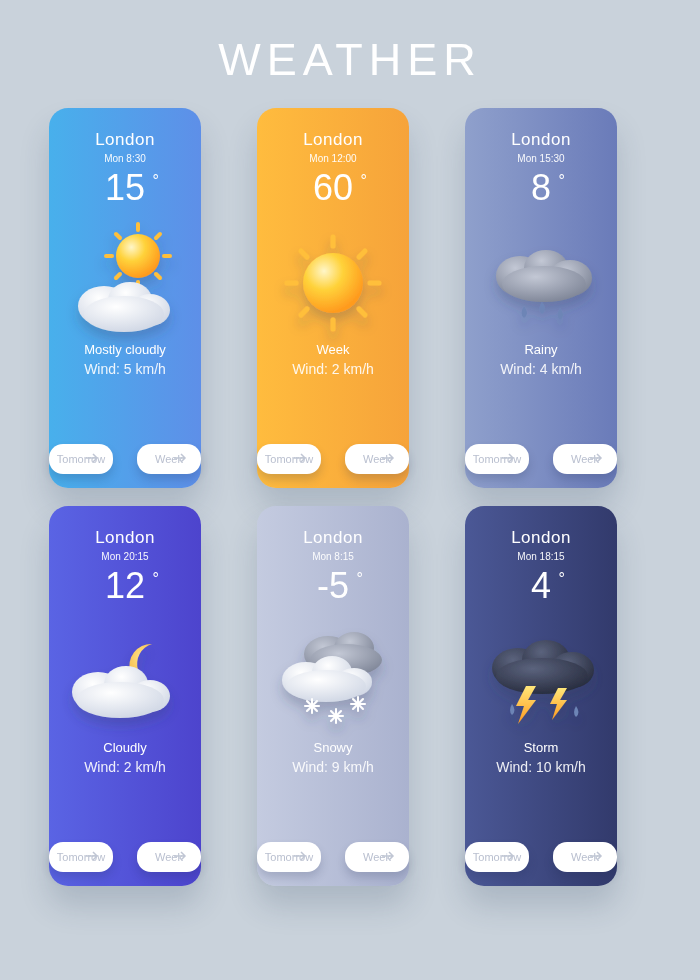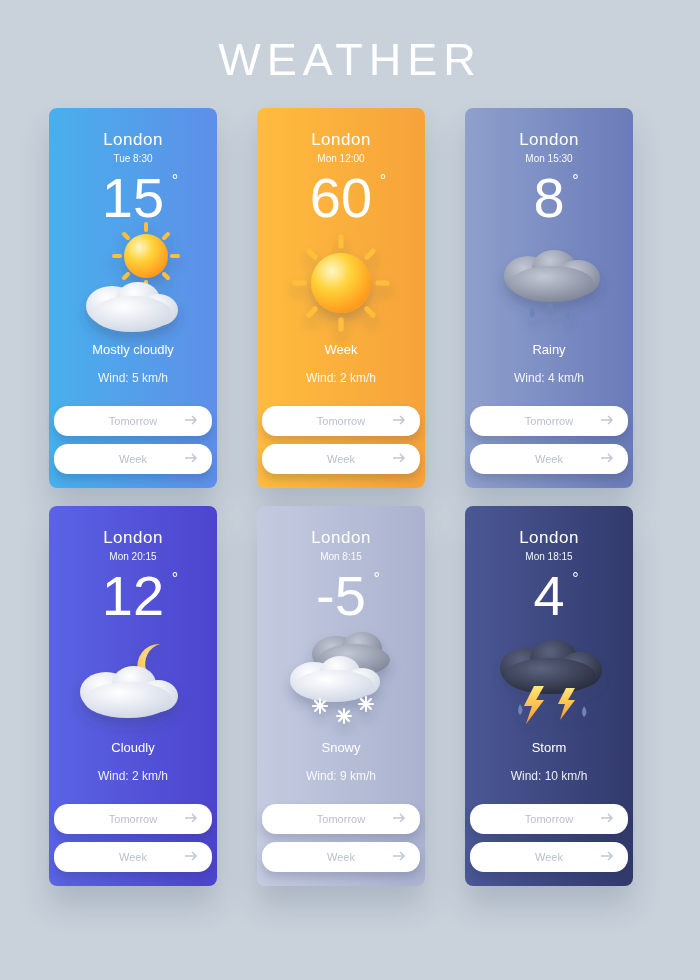--- a/index.html
+++ b/index.html
@@ -12,38 +12,38 @@
   }
   .header { text-align: center; color: #fff; margin-bottom: 22px; }
   .title { font-size: 45px; font-weight: 300; letter-spacing: 6px; }
   .subtitle { font-size: 12px; letter-spacing: 4px; font-weight: 300; margin-top: 2px; }
   .grid {
     display: grid;
     grid-template-columns: repeat(3, 186px);
     gap: 18px 22px;
   }
   .card {
-    width: 168px; height: 380px;
-    border-radius: 8px;
+    width: 152px; height: 380px;
+    border-radius: 19px;
     position: relative;
     display: flex; flex-direction: column; align-items: center;
     box-shadow: 0 20px 30px rgba(40,60,90,.18);
     overflow: visible;
     color: #fff;
   }
   .city { font-size: 17px; font-weight: 400; margin-top: 22px; letter-spacing: .5px; }
   .stamp { font-size: 10px; font-weight: 300; margin-top: 3px; opacity: .95; }
   .temp-wrap { position: relative; margin-top: 6px; height: 62px; }
-  .temp { font-size: 56px; font-weight: 300; line-height: 1; }
+  .temp { font-size: 36px; font-weight: 300; line-height: 1; }
   .deg { position: absolute; top: 2px; right: -14px; font-size: 16px; }
   .icon-wrap { width: 130px; height: 110px; position: relative; margin-top: -4px; }
   .icon-wrap svg { position: absolute; left: 0; top: 0; width: 100%; height: 100%; overflow: visible; }
   .cond { font-size: 13px; margin-top: 4px; }
-  .wind { font-size: 12px; margin-top: 14px; opacity: .9; }
-  .btns { position: absolute; bottom: 14px; width: 100%; display: flex; flex-direction: column; align-items: center; gap: 8px; }
+  .wind { font-size: 14px; margin-top: 4px; opacity: .9; }
+  .btns { position: absolute; bottom: 14px; width: 100%; display: flex; align-items: center; gap: 24px; }
   .btn {
     width: 158px; height: 30px;
     background: #fff; border-radius: 14px;
     box-shadow: 0 6px 10px rgba(30,40,80,.18);
     display: flex; align-items: center; justify-content: center;
     color: #b9bfcf; font-size: 11px; position: relative;
     cursor: pointer;
   }
   .btn .arrow { position: absolute; right: 14px; top: 50%; transform: translateY(-50%); }
   .arrow svg { width: 14px; height: 10px; }
@@ -94,21 +94,21 @@
 </svg>
 
 <div class="header">
   <div class="title">WEATHER</div>
 </div>
 
 <div class="grid">
 
   <div class="card bg-mcloudy">
     <div class="city">London</div>
-    <div class="stamp">Tue 8:30</div>
+    <div class="stamp">Mon 8:30</div>
     <div class="temp-wrap">
       <span class="temp">15</span>
       <span class="deg">°</span>
     </div>
     <div class="icon-wrap">
       <svg viewBox="0 0 130 110">
         <g filter="url(#ds)">
           <g transform="translate(78,28)">
             <circle r="22" fill="url(#sunG)"></circle>
             <g stroke="#ffbf3a" stroke-width="4" stroke-linecap="round">

